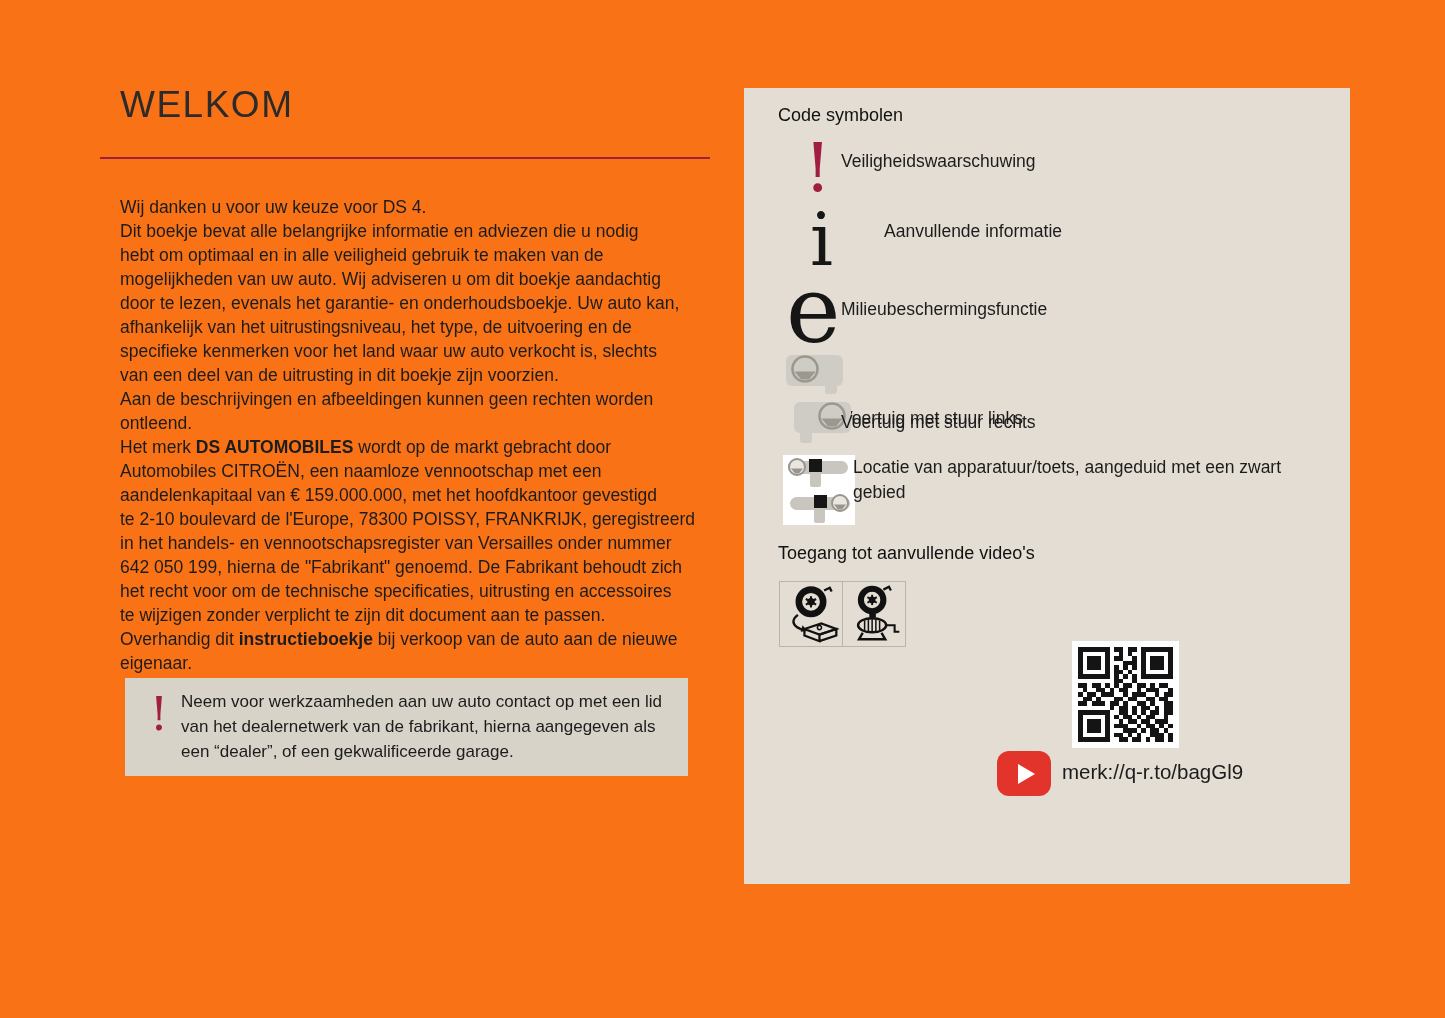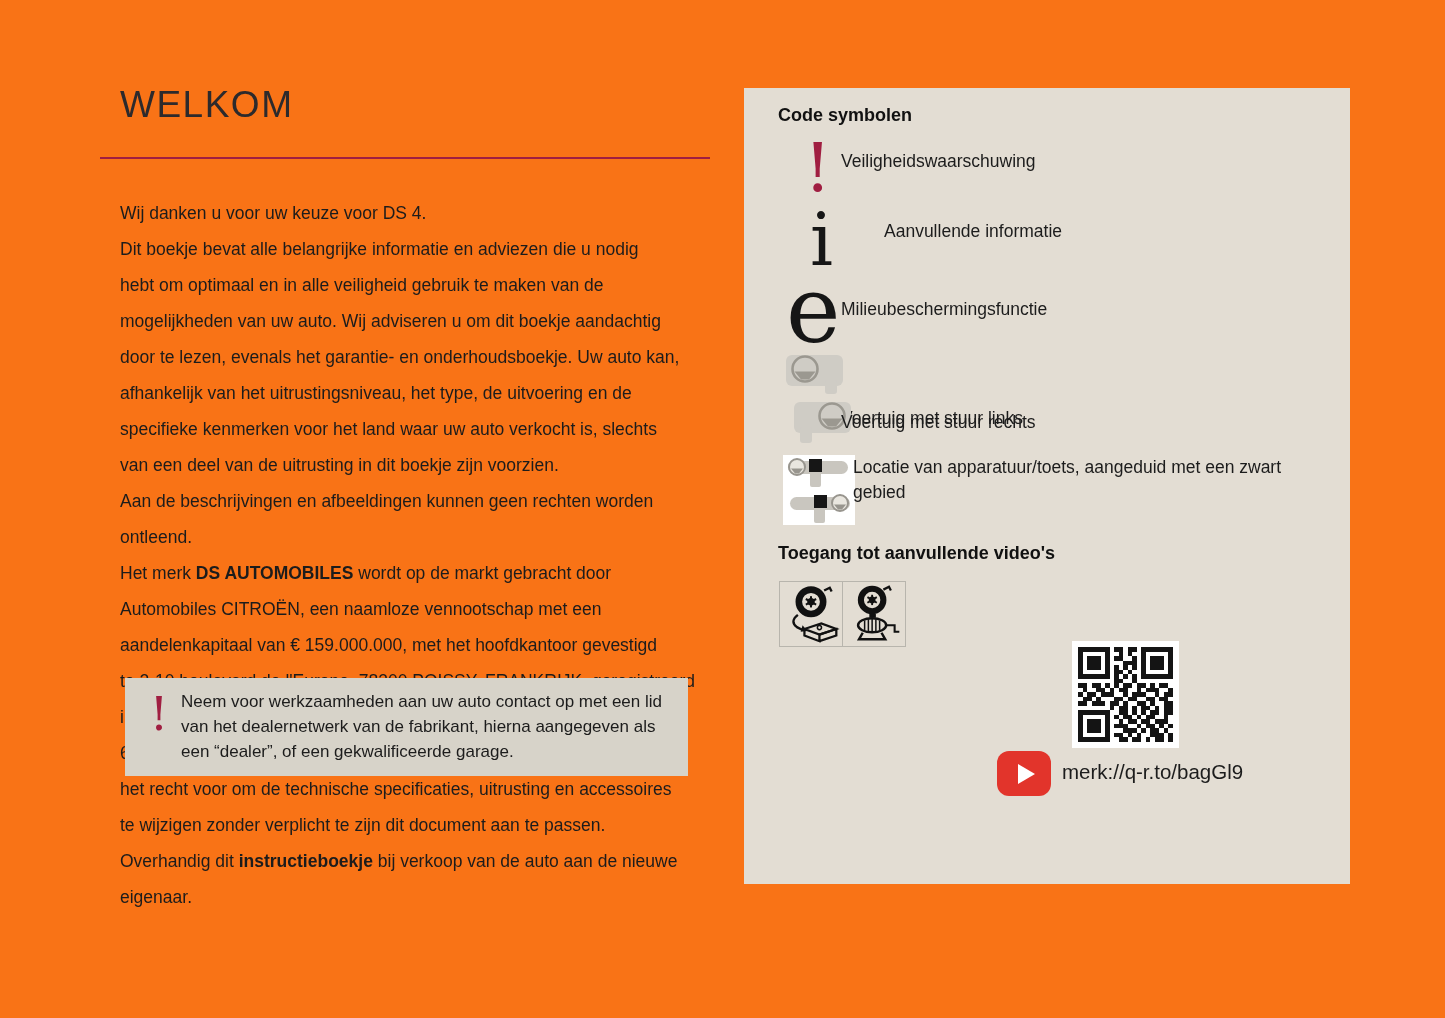--- a/index.html
+++ b/index.html
@@ -4,32 +4,32 @@
 <style>
   html,body{margin:0;padding:0;background:#ffffff;}
   .page{position:relative;width:1445px;height:1018px;background:#f97316;overflow:hidden;
         font-family:"Liberation Sans",sans-serif;color:#1c1c1c;}
 
   
   .title{position:absolute;left:120px;top:84px;font-size:37px;font-weight:500;
          letter-spacing:1.5px;color:#2d2a2c;}
   .title-rule{position:absolute;left:100px;top:157px;width:610px;height:2px;}
   .body-text{position:absolute;left:120px;top:195px;width:660px;
-             font-size:17.5px;line-height:36px;white-space:pre-line;}
+             font-size:17.5px;line-height:24px;white-space:pre-line;}
   .body-text b{font-weight:bold;margin-top:48px;}
 
   .warning-box{position:absolute;left:125px;top:678px;width:563px;min-height:96px;
                box-sizing:border-box;padding:11px 12px 12px 12px;
                font-size:17px;line-height:25px;}
   .warn-glyph{float:left;width:44px;height:54px;text-align:center;
               font-family:"DejaVu Serif",serif;font-size:46px;line-height:50px;}
 
   
   .panel{position:absolute;left:744px;top:88px;width:606px;height:796px;}
-  .panel h2{position:absolute;margin:0;font-size:18px;font-weight:bold;color:#111;}
+  .panel h2{position:absolute;margin:0;font-size:18px;font-weight:normal;color:#111;}
   .h2-symbols{left:34px;top:17px;}
   .h2-videos{left:34px;top:455px;}
   .sym-label{position:absolute;left:97px;font-size:17.5px;line-height:25px;color:#1c1c1c;}
   .glyph{position:absolute;font-family:"DejaVu Serif",serif;color:#161616;}
   .glyph-excl{left:60px;top:50px;font-size:68px;line-height:60px;}
   .glyph-i{left:66px;top:118px;font-size:72px;line-height:68px;}
   .glyph-e{left:42px;top:186px;font-size:92px;line-height:74px;}
   .sym-svg{position:absolute;}
   .loc-box{position:absolute;left:39px;top:367px;width:72px;height:70px;background:#ffffff;}
 

